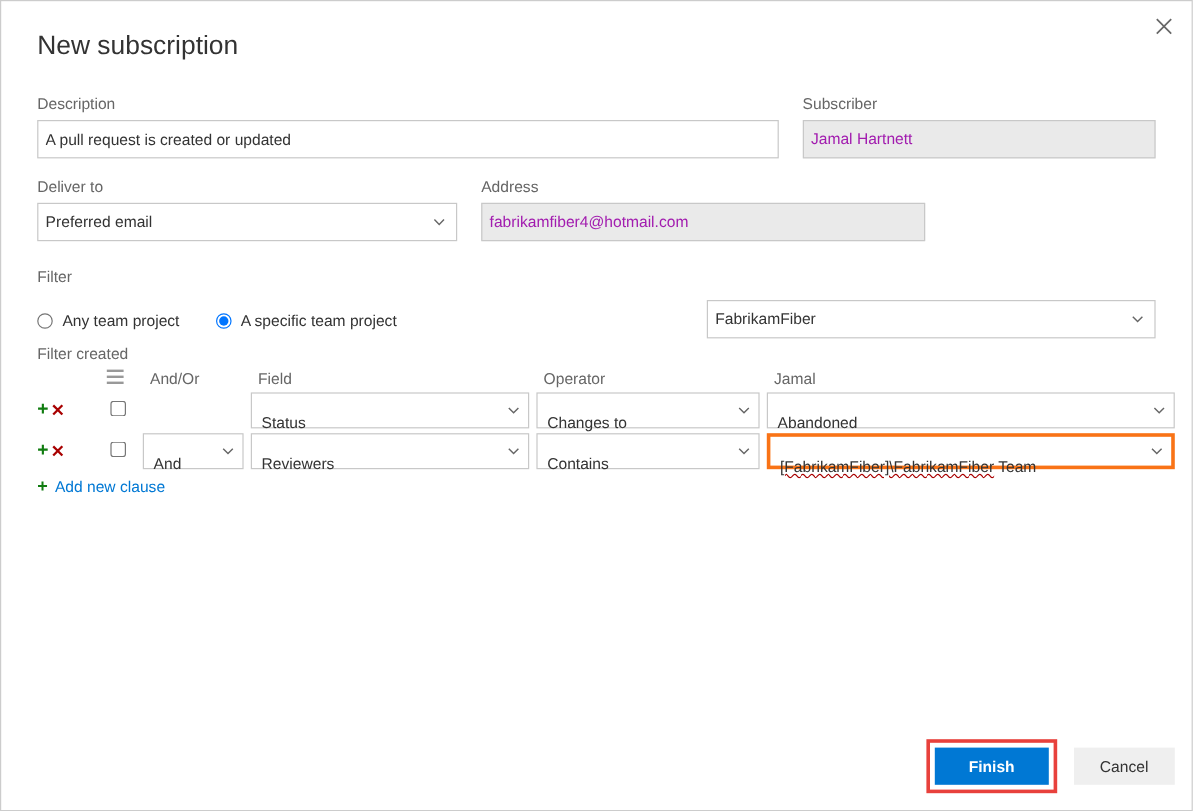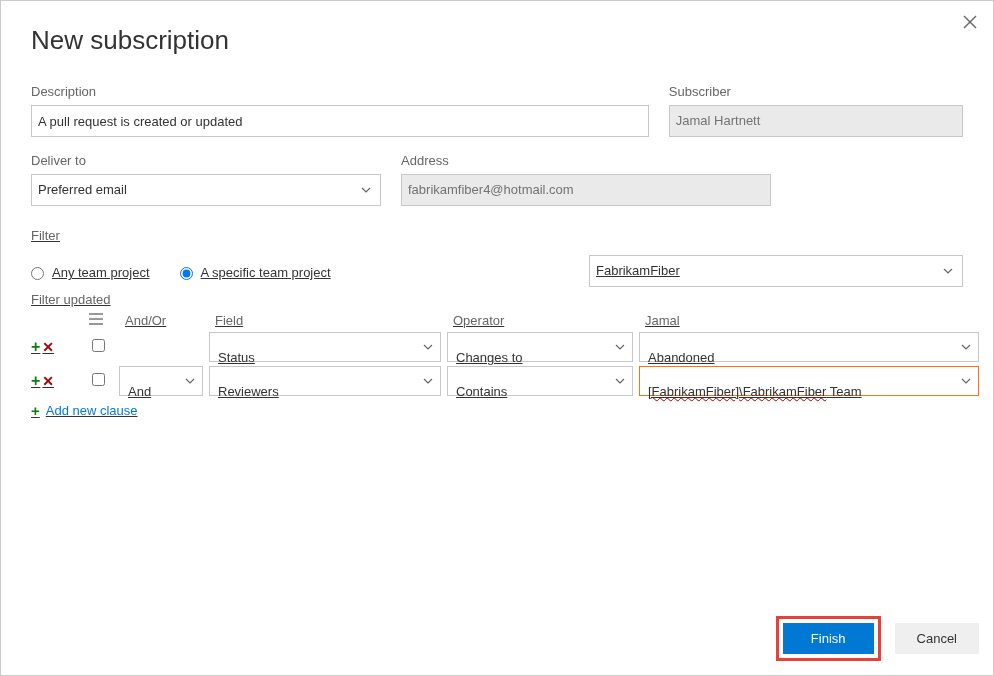--- a/index.html
+++ b/index.html
@@ -22,21 +22,21 @@
   }
   .close-btn {
     position: absolute;
     top: 14px;
     right: 16px;
     font-size: 16px;
     color: #666;
     cursor: pointer;
   }
   h1.title {
-    font-size: 26px;
+    font-size: 22px;
     font-weight: 300;
     margin: 6px 0 28px 0;
     color: #333;
   }
   .row { display: flex; gap: 20px; margin-bottom: 16px; align-items: flex-start; }
   .grow { flex: 1; }
   .label {
     font-size: 13px;
     color: #666;
     margin-bottom: 6px;
@@ -46,45 +46,45 @@
     line-height: 30px;
     padding: 0 6px;
     border: 1px solid #c8c8c8;
     background: #fff;
     font-size: 13px;
     color: #333;
     width: 100%;
   }
   .readonly {
     background: #eaeaea;
-    color: #737373;
+    color: #a21caf;
   }
   .select {
     position: relative;
     cursor: pointer;
     padding-right: 30px;
   }
   .chev {
     position: absolute;
     right: 8px;
     top: 50%;
     transform: translateY(-50%);
     pointer-events: none;
   }
   .chev svg { display:block; }
   .radio-row {
     display: flex;
     align-items: center;
     gap: 30px;
     margin-bottom: 12px;
   }
-  .radio-opt { display: flex; align-items: flex-end; gap: 8px; margin-top: 16px; }
+  .radio-opt { display: flex; align-items: center; gap: 8px; margin-top: 16px; }
   .radio-opt input { margin: 0; }
 
-  .filter-area { margin-top: 6px; text-decoration: underline; }
+  .filter-area { margin-top: 6px; }
   .criteria-label { color:#666; font-size:13px; margin-bottom:6px;}
   .criteria-header, .criteria-row {
     display: grid;
     grid-template-columns: 46px 30px 84px 232px 186px 340px;
     gap: 6px;
     align-items: center;
   }
   .criteria-header { color:#666; margin-bottom:4px; }
   .criteria-header > div { padding-left: 6px; }
   .criteria-row { margin-bottom: 4px; }
@@ -95,21 +95,21 @@
     height: 30px;
     border: 1px solid #c8c8c8;
     background:#fff;
     position:relative;
     padding: 11px 24px 0 8px;
     line-height:28px;
     font-size:13px;
     cursor:pointer;
   }
   .cell-select .chev { right:6px; }
-  .cell-focused { border: 1px solid #f97316; }
+  .cell-focused { border: 3px solid #f97316; }
   .squiggly {
     text-decoration: underline wavy #a80000;
     text-decoration-thickness: 1px;
   }
   .checkbox { margin: 0 auto; }
   .addnew {
     margin-top: 6px;
     display:flex;
     align-items:center;
     color: #0078d4;
@@ -129,21 +129,21 @@
   .finish-wrap {
     border: 3px solid #e8413c;
     padding: 4px;
   }
   .btn-primary {
     background: #0078d4;
     color: #fff;
     border: none;
     padding: 8px 28px;
     font-size: 13px;
-    font-weight: 400;
+    font-weight: 700;
     cursor: pointer;
   }
   .btn-secondary {
     background: #efefef;
     color: #333;
     border: none;
     padding: 8px 22px;
     font-size: 13px;
     cursor: pointer;
   }
@@ -215,21 +215,21 @@
           <span>FabrikamFiber</span>
           <span class="chev">
               <svg width="12" height="12" viewBox="0 0 12 12">
                 <polyline points="2,4 6,8 10,4" fill="none" stroke="#666" stroke-width="1.2"></polyline>
               </svg>
             </span>
         </div>
       </div>
     </div>
 
-    <div class="criteria-label">Filter updated</div>
+    <div class="criteria-label">Filter created</div>
 
     <div class="criteria-header">
       <div></div>
       <div><span class="list-icon"></span></div>
       <div>And/Or</div>
       <div>Field</div>
       <div>Operator</div>
       <div>Jamal</div>
     </div>
 

